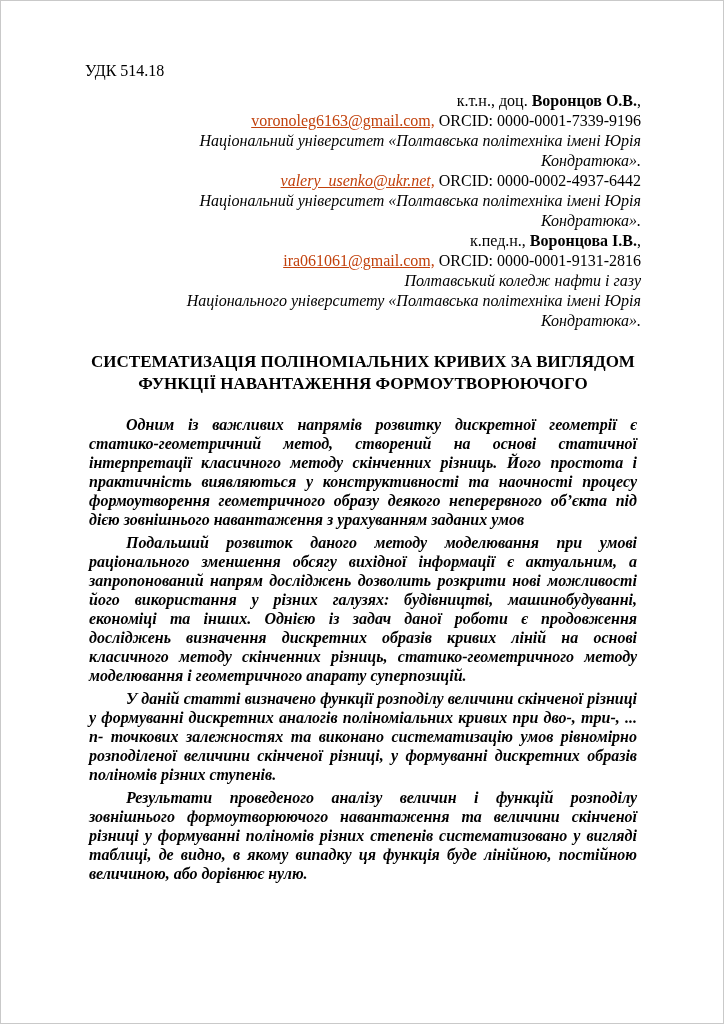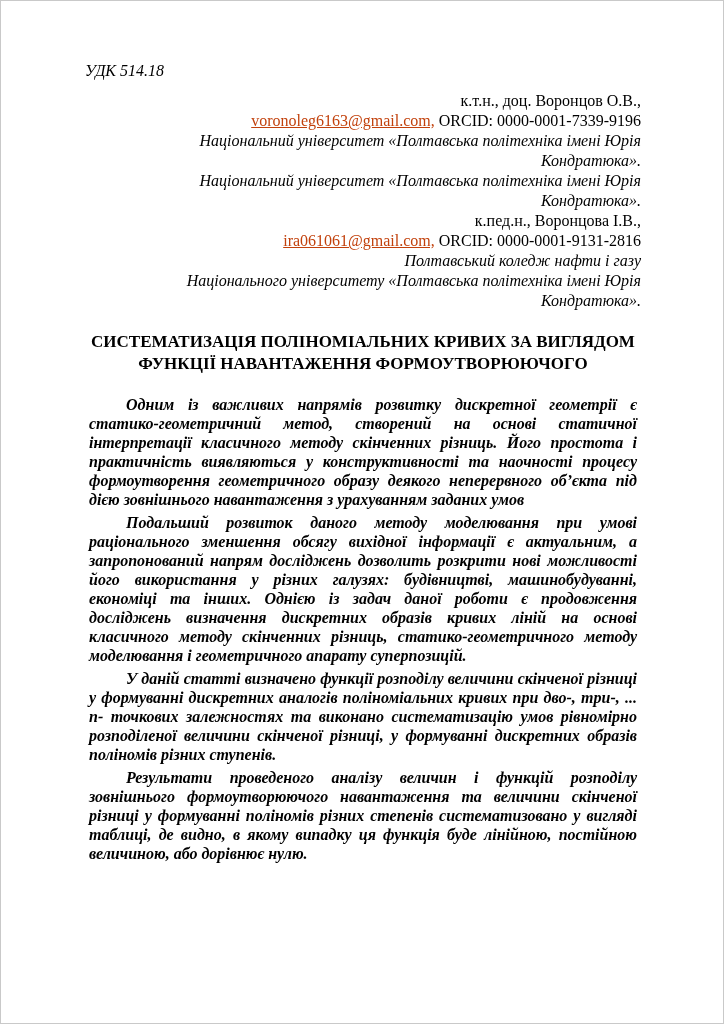--- a/index.html
+++ b/index.html
@@ -15,30 +15,29 @@
     background: #ffffff;
     border: 1px solid #c9c9c9;
     font-family: "Liberation Serif", "DejaVu Serif", serif;
     color: #000000;
     padding: 60px 82px 0 84px;
     overflow: hidden;
   }
   .udc {
     font-size: 16px;
     line-height: 20px;
-    font-style: italic;
   }
   .authors {
     margin-top: 10px;
     text-align: right;
     font-size: 16px;
     line-height: 20px;
   }
   .line { white-space: normal; }
-  .bold { font-weight: normal; }
+  .bold { font-weight: bold; }
   .italic { font-style: italic; }
   a.email {
     color: #c2410c;
     text-decoration: underline;
     cursor: pointer;
   }
   .title {
     margin: 20px 0 8px 0;
     text-align: center;
     font-weight: bold;
@@ -66,20 +65,21 @@
 
   <div class="udc">УДК 514.18</div>
 
   <div class="authors">
 
     <div class="line"><span>к.т.н., доц. </span><span class="bold">Воронцов О.В.</span><span>,</span></div>
     <div class="line"><a href="#" class="email">voronoleg6163@gmail.com,</a><span> ORCID: 0000-0001-7339-9196</span></div>
     <div class="line italic">Національний університет «Полтавська політехніка імені Юрія</div>
     <div class="line italic">Кондратюка».</div>
 
+    <div class="line"><a href="#" class="email italic">valery_usenko@ukr.net,</a><span> ORCID: 0000-0002-4937-6442</span></div>
     <div class="line italic">Національний університет «Полтавська політехніка імені Юрія</div>
     <div class="line italic">Кондратюка».</div>
 
     <div class="line"><span>к.пед.н., </span><span class="bold">Воронцова І.В.</span><span>,</span></div>
     <div class="line"><a href="#" class="email">ira061061@gmail.com,</a><span> ORCID: 0000-0001-9131-2816</span></div>
     <div class="line italic">Полтавський коледж нафти і газу</div>
     <div class="line italic">Національного університету «Полтавська політехніка імені Юрія</div>
     <div class="line italic">Кондратюка».</div>
 
   </div>

